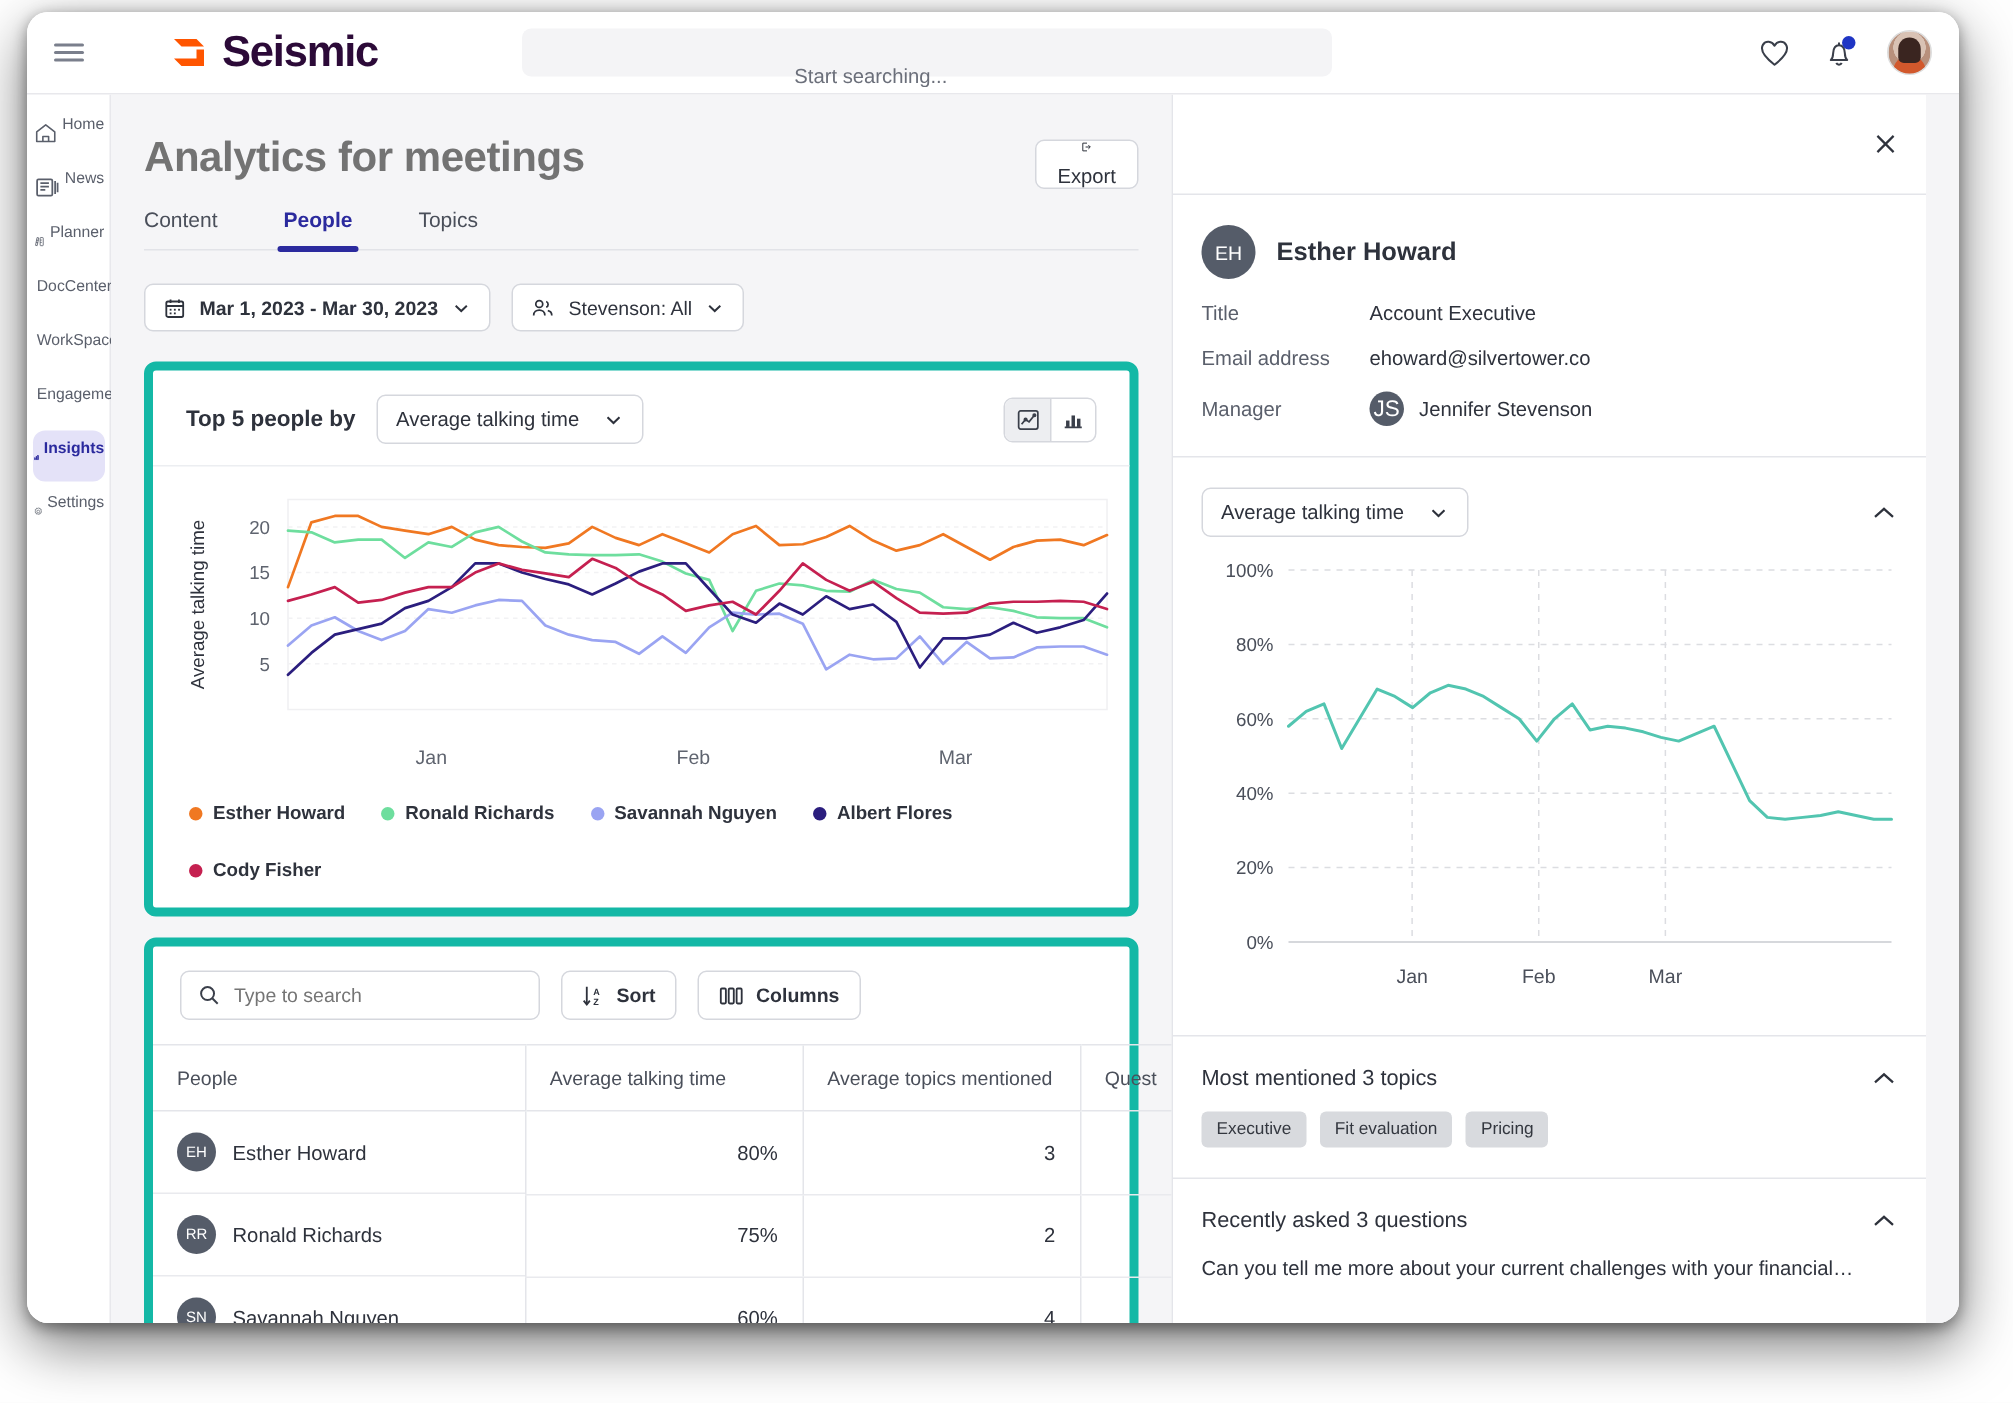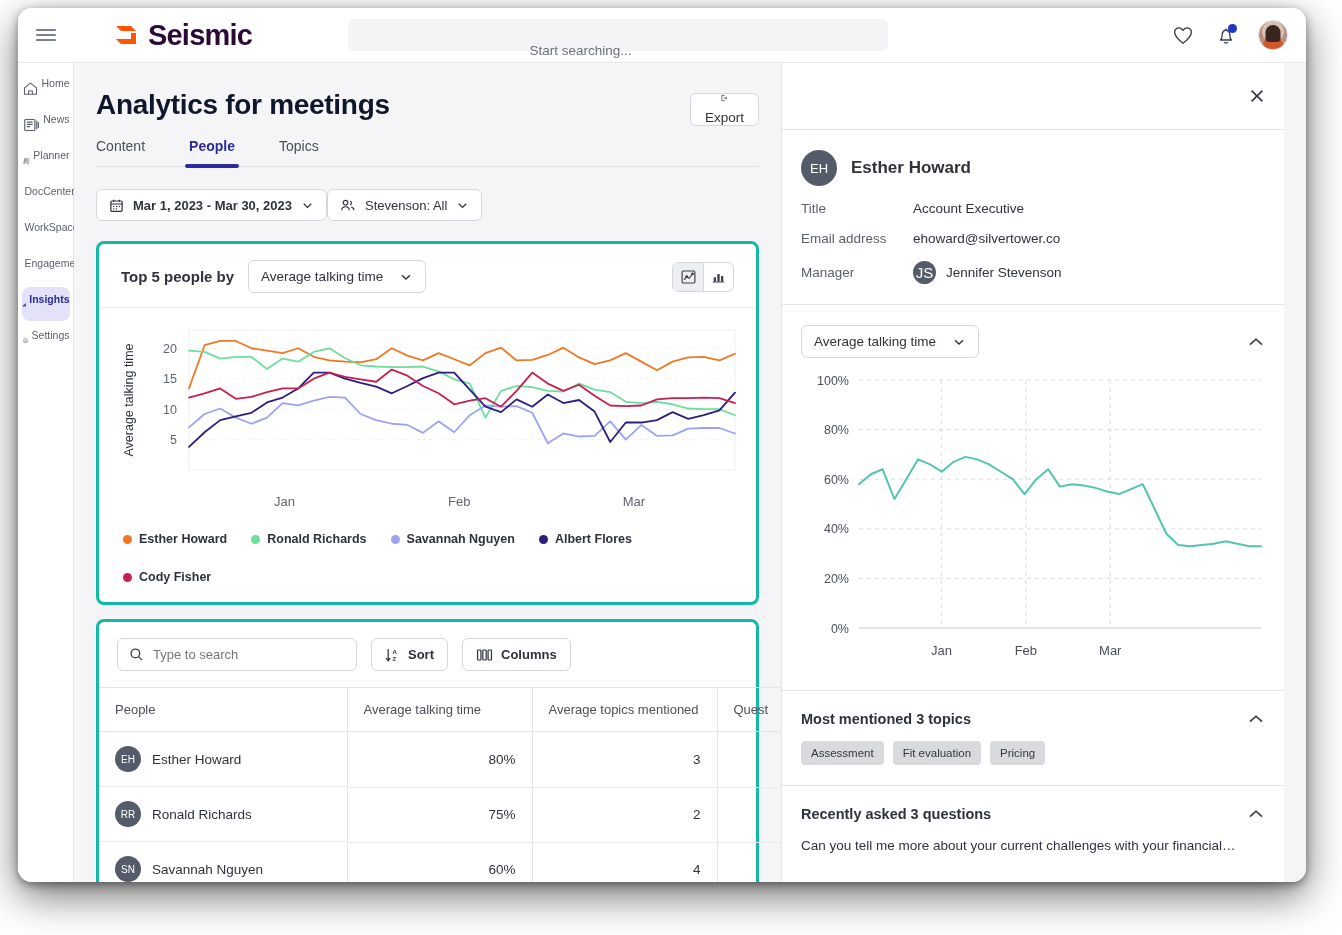--- a/index.html
+++ b/index.html
@@ -125,21 +125,21 @@
     display: flex;
   }
   .main-col {
     width: 707px; flex: 0 0 707px;
     padding: 26px 0 0 22px;
     overflow: hidden;
     position: relative;
   }
   .page-head { display: flex; align-items: flex-start; width: 663px; }
   .page-title {
-    font-size: 28px; font-weight: bold; color: #0f172a; letter-spacing: -0.3px;
+    font-size: 28px; font-weight: bold; color: #737373; letter-spacing: -0.3px;
   }
   .export-btn {
     margin-left: auto; margin-top: 4px;
     height: 33px; padding: 0 14px;
     background: #fff; border: 1px solid #d5d7dd; border-radius: 6px;
     display: flex; align-items: center; gap: 8px;
     font-size: 13.5px; color: #2e323c; cursor: pointer; flex-direction: column;
   }
   .tabs {
     display: flex; gap: 44px; margin-top: 12px;
@@ -148,29 +148,29 @@
   }
   .tab {
     font-size: 14px; color: #4a4f5a; padding-bottom: 12px; cursor: pointer;
     position: relative;
   }
   .tab.active { color: #2b2a9e; font-weight: bold; }
   .tab.active::after {
     content: ''; position: absolute; left: -4px; right: -4px; bottom: -2px;
     height: 4px; background: #2b2a9e; border-radius: 3px;
   }
-  .filters { display: flex; margin-top: 22px; }
+  .filters { display: flex; gap: 14px; margin-top: 22px; }
   .filter-btn {
     height: 32px; padding: 0 12px;
     background: #fff; border: 1px solid #d5d7dd; border-radius: 6px;
     display: flex; align-items: center; gap: 9px;
     font-size: 13px; color: #2e323c; cursor: pointer;
   }
   .card {
-    background: #fff; border: 3px solid #14b8a6; border-radius: 8px;
+    background: #fff; border: 6px solid #14b8a6; border-radius: 8px;
     width: 663px;
   }
   .chart-card { margin-top: 20px; }
   .chart-head {
     display: flex; align-items: center; padding: 16px 22px 14px;
     border-bottom: 1px solid #eceef1;
   }
   .chart-head h3 { font-size: 15px; font-weight: bold; color: #2e323c; }
   .select-btn {
     margin-left: 14px; height: 33px; padding: 0 12px;
@@ -243,21 +243,21 @@
     width: 36px; height: 36px; border-radius: 50%; background: #555c69; color: #fff;
     font-size: 13px; display: flex; align-items: center; justify-content: center;
   }
   .rp-name { font-size: 17px; font-weight: bold; color: #2e323c; }
   .rp-field { display: flex; margin-top: 15px; align-items: center; }
   .rp-key { width: 112px; font-size: 13.5px; color: #5a5f6b; }
   .rp-val { font-size: 13.5px; color: #2e323c; display: flex; align-items: center; gap: 10px; }
   .rp-val .mini-av { width: 23px; height: 23px; flex: 0 0 23px; font-size: 15px; }
   .rp-chart-head { display: flex; align-items: center; }
   .chev-up { margin-left: auto; cursor: pointer; }
-  .sec-title { font-size: 14.5px; font-weight: bold; color: #2e323c; }
+  .sec-title { font-size: 14.5px; font-weight: normal; color: #2e323c; }
   .chips { display: flex; gap: 9px; margin-top: 14px; }
   .chip {
     background: #d8dade; color: #33373f; font-size: 11.5px;
     padding: 6px 10px; border-radius: 4px;
   }
   .question { font-size: 13.5px; color: #2e323c; margin-top: 16px; }
   svg { display: block; }
 </style>
 </head>
 <body>
@@ -662,21 +662,21 @@
         </div>
 
         <div class="rp-sec">
           <div class="rp-chart-head">
             <span class="sec-title">Most mentioned 3 topics</span>
             <svg class="chev-up" width="18" height="14" viewBox="0 0 18 14" fill="none" stroke="#2e323c" stroke-width="1.5">
                   <path d="M3 9.6 L9 4.2 L15 9.6"></path>
                 </svg>
           </div>
           <div class="chips">
-            <span class="chip">Assessment</span>
+            <span class="chip">Executive</span>
             <span class="chip">Fit evaluation</span>
             <span class="chip">Pricing</span>
           </div>
         </div>
 
         <div class="rp-sec">
           <div class="rp-chart-head">
             <span class="sec-title">Recently asked 3 questions</span>
             <svg class="chev-up" width="18" height="14" viewBox="0 0 18 14" fill="none" stroke="#2e323c" stroke-width="1.5">
                   <path d="M3 9.6 L9 4.2 L15 9.6"></path>

